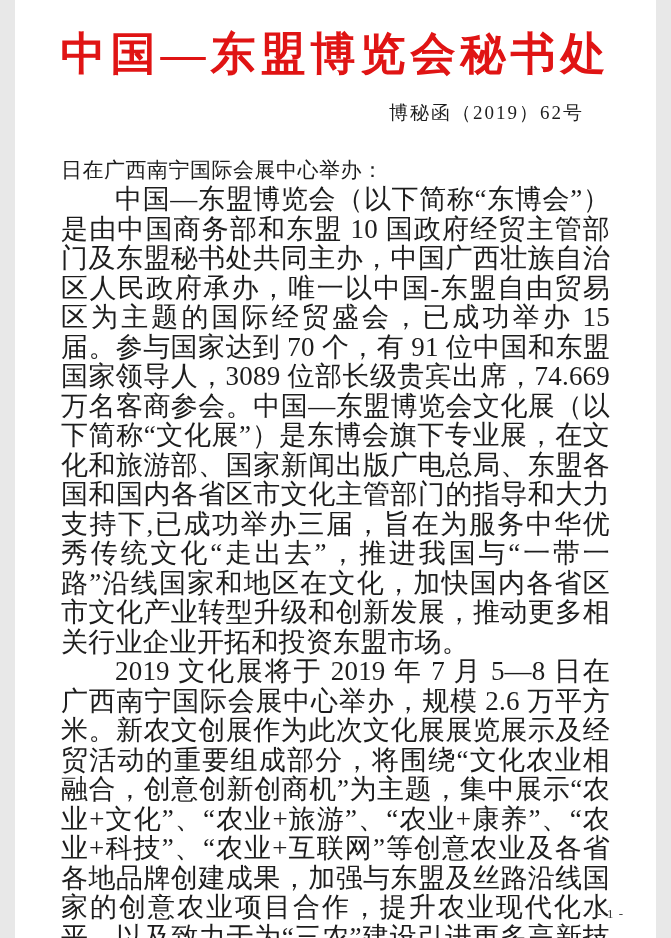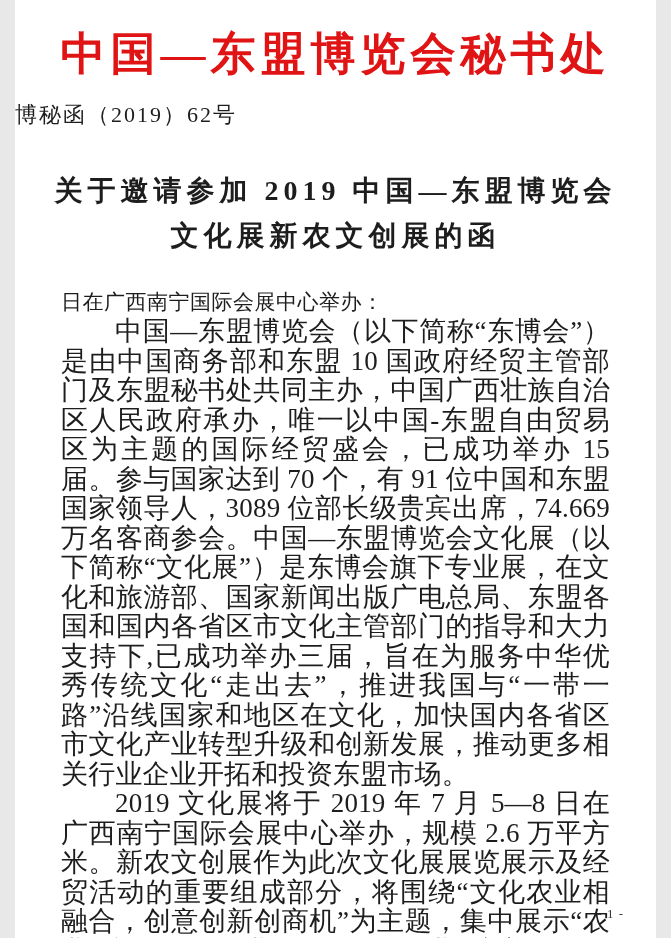--- a/index.html
+++ b/index.html
@@ -19,21 +19,22 @@
     text-align: center;
     font-size: 45px;
     font-weight: bold;
     letter-spacing: 5px;
     color: var(--red, #e01414);
     white-space: nowrap;
   }
   .doc-number {
     margin-top: 16px;
     padding-right: 72px;
-    font-size: 22px;
+    text-align: right;
+    font-size: 19px;
     letter-spacing: 2px;
   }
   .title-block {
     margin-top: 38px;
     text-align: center;
     font-size: 28px;
     font-weight: bold;
     letter-spacing: 5px;
     line-height: 45px;
   }
@@ -66,24 +67,20 @@
 </style>
 </head>
 <body>
 
 <div class="page">
 
   <div class="letterhead">中国—东盟博览会秘书处</div>
 
   <div class="doc-number">博秘函（2019）62号</div>
 
-  <div class="title-block">
-    <div>关于邀请参加 2019 中国—东盟博览会</div>
-    <div>文化展新农文创展的函</div>
-  </div>
 
   <div class="addressee">日在广西南宁国际会展中心举办：</div>
 
   <div class="body-text">
     <p>中国—东盟博览会（以下简称“东博会”）是由中国商务部和东盟 10 国政府经贸主管部门及东盟秘书处共同主办，中国广西壮族自治区人民政府承办，唯一以中国-东盟自由贸易区为主题的国际经贸盛会，已成功举办 15 届。参与国家达到 70 个，有 91 位中国和东盟国家领导人，3089 位部长级贵宾出席，74.669 万名客商参会。中国—东盟博览会文化展（以下简称“文化展”）是东博会旗下专业展，在文化和旅游部、国家新闻出版广电总局、东盟各国和国内各省区市文化主管部门的指导和大力支持下,已成功举办三届，旨在为服务中华优秀传统文化“走出去”，推进我国与“一带一路”沿线国家和地区在文化，加快国内各省区市文化产业转型升级和创新发展，推动更多相关行业企业开拓和投资东盟市场。</p>
     <p>2019 文化展将于 2019 年 7 月 5—8 日在广西南宁国际会展中心举办，规模 2.6 万平方米。新农文创展作为此次文化展展览展示及经贸活动的重要组成部分，将围绕“文化农业相融合，创意创新创商机”为主题，集中展示“农业+文化”、“农业+旅游”、“农业+康养”、“农业+科技”、“农业+互联网”等创意农业及各省各地品牌创建成果，加强与东盟及丝路沿线国家的创意农业项目合作，提升农业现代化水平，以及致力于为“三农”建设引进更多高新技术与产品，推广国内创意农业先进技术，提升农业</p>
   </div>
 
   <div class="page-number">- 1 -</div>
 

